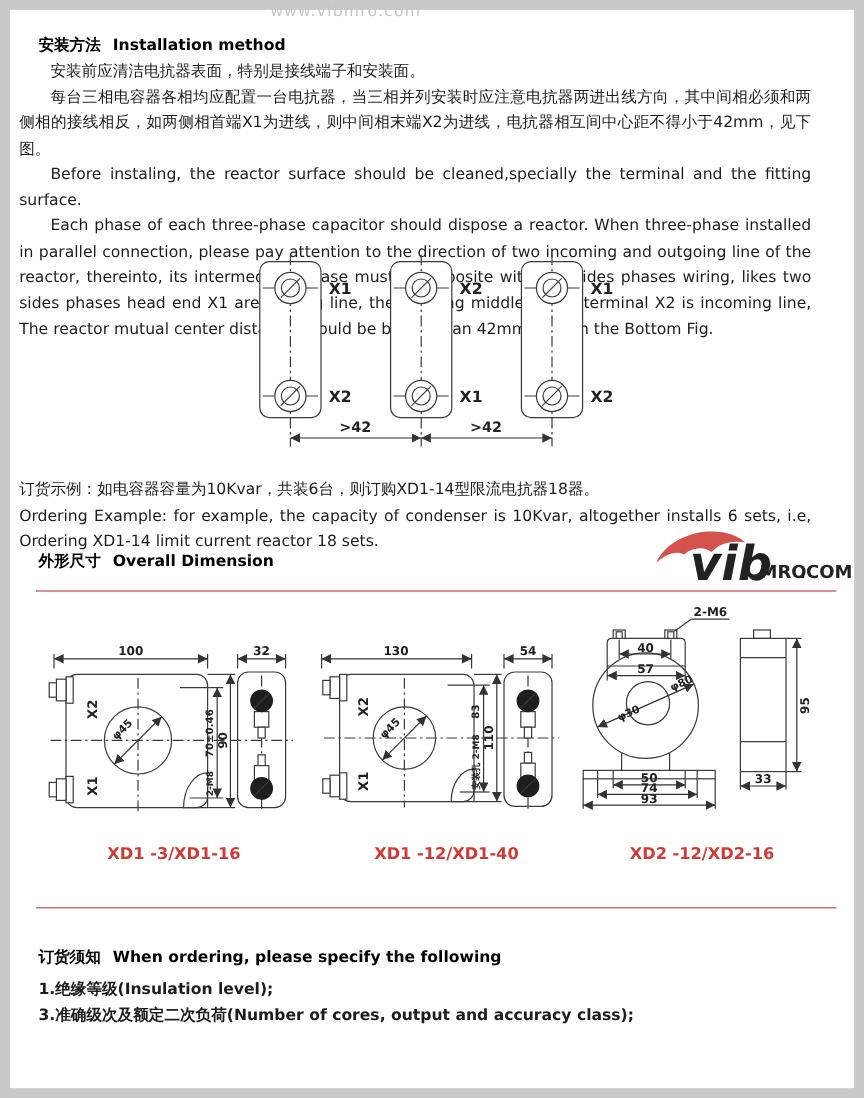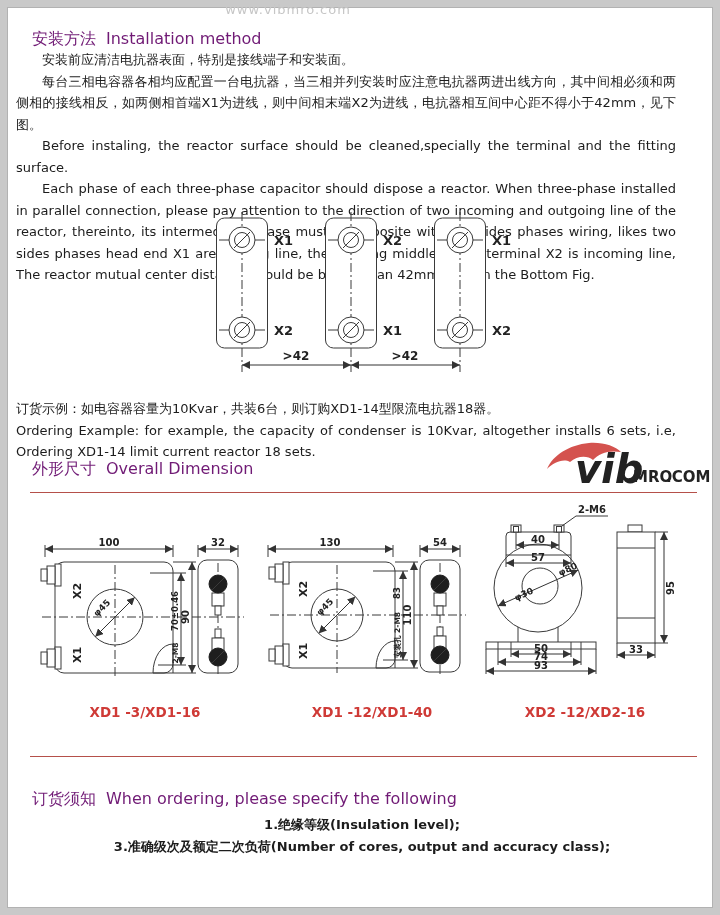--- a/index.html
+++ b/index.html
@@ -12,34 +12,34 @@
   .sheet{
     position:absolute;left:7px;top:7px;width:706px;height:901px;
     background:#ffffff;border:1px solid #b2b2b2;box-sizing:border-box;
   }
   .abs{position:absolute;}
   .watermark{
     left:0;top:2px;width:576px;text-align:center;
     font-size:13px;letter-spacing:1px;color:#c6c6c6;font-weight:normal;
   }
   .heading{
-    left:32px;font-size:16px;font-weight:normal;color:#701a75;white-space:nowrap;
+    left:32px;font-size:13px;font-weight:bold;color:#000000;white-space:nowrap;
   }
   .heading .en{margin-left:10px;}
   .bodytext{
     left:16px;width:660px;font-size:13px;font-weight:normal;line-height:21.5px;
   }
   .bodytext p{margin:0;text-indent:2em;text-align:justify;}
   .redline{height:1px;background:#b5504a;left:30px;width:667px;}
   .caption{
     top:704px;width:180px;text-align:center;
     font-size:13.5px;font-weight:bold;color:#cf3a36;white-space:nowrap;
   }
   .listblock{left:32px;top:814px;width:660px;font-size:13px;font-weight:bold;line-height:21.5px;}
-  .listblock div{margin:0;text-align:center;}
+  .listblock div{margin:0;}
   svg{display:block;overflow:visible;}
   svg text{font-family:"DejaVu Sans","Liberation Sans",sans-serif;font-weight:bold;fill:#222;}
   .dwg line,.dwg path.ol,.dwg rect,.dwg circle{stroke:#3a3a3a;stroke-width:1;fill:none;}
   .dwg .wfill{fill:#ffffff;}
   .dwg .cl{stroke-dasharray:9 3 2 3;}
   .dwg .dim{stroke:#333;}
   .dwg .blk{fill:#1e1e1e;stroke:#1e1e1e;}
 </style>
 </head>
 <body>

